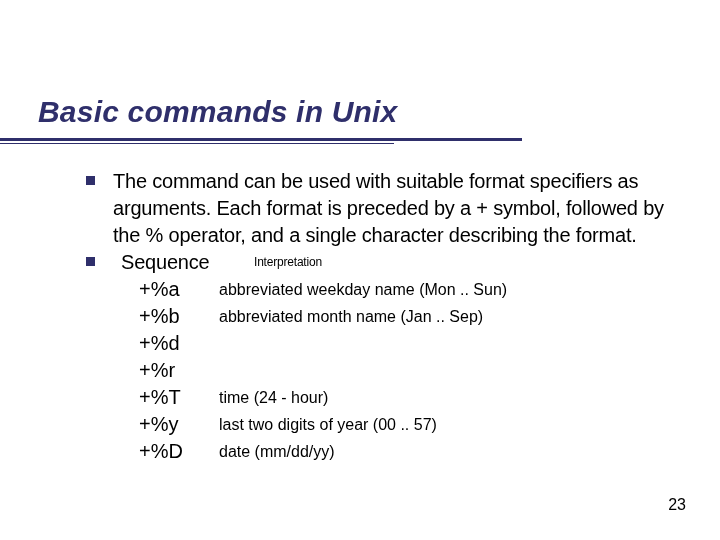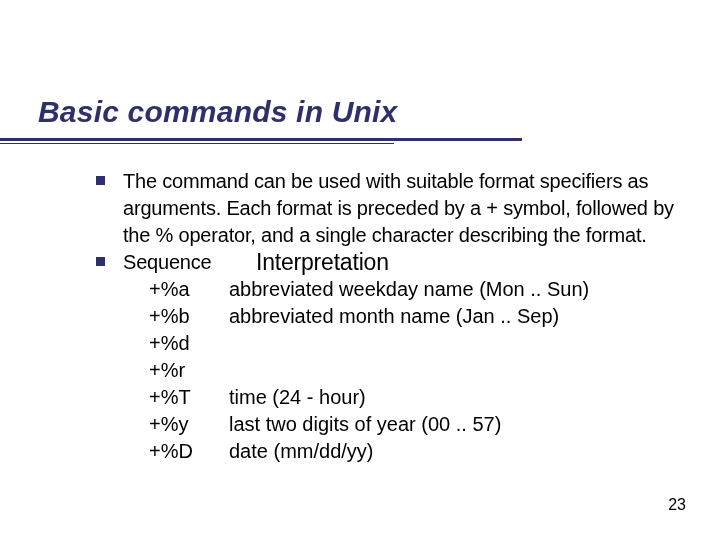--- a/index.html
+++ b/index.html
@@ -31,21 +31,21 @@
     position: absolute;
     left: 0;
     top: 143px;
     width: 394px;
     height: 1px;
     background: #2f2f6b;
   }
   .body {
     position: absolute;
     top: 168px;
-    left: 96px;
+    left: 86px;
     right: 40px;
   }
   .bullet-row {
     display: flex;
     align-items: flex-start;
     gap: 18px;
   }
   .bullet-row + .bullet-row { margin-top: 0px; }
   .sq {
     flex: 0 0 auto;
@@ -70,36 +70,37 @@
   }
   .col-seq {
     width: 80px;
     font-family: Verdana, Geneva, sans-serif;
     font-size: 20px;
     line-height: 27px;
     color: #000;
   }
   .col-interp {
     font-family: Verdana, Geneva, sans-serif;
-    font-size: 20px;
+    font-size: 16px;
     line-height: 27px;
     color: #000;
   }
   .header-combo {
     display: flex;
+    margin-left: 8px;
   }
   .hdr-seq {
     width: 133px;
     font-family: Verdana, Geneva, sans-serif;
     font-size: 20px;
     line-height: 27px;
   }
   .hdr-interp {
     font-family: Verdana, Geneva, sans-serif;
-    font-size: 23px;
+    font-size: 12px;
     line-height: 27px;
   }
   .page-num {
     position: absolute;
     right: 34px;
     bottom: 26px;
     font-family: Verdana, sans-serif;
     font-size: 16px;
     color: #000;
   }

